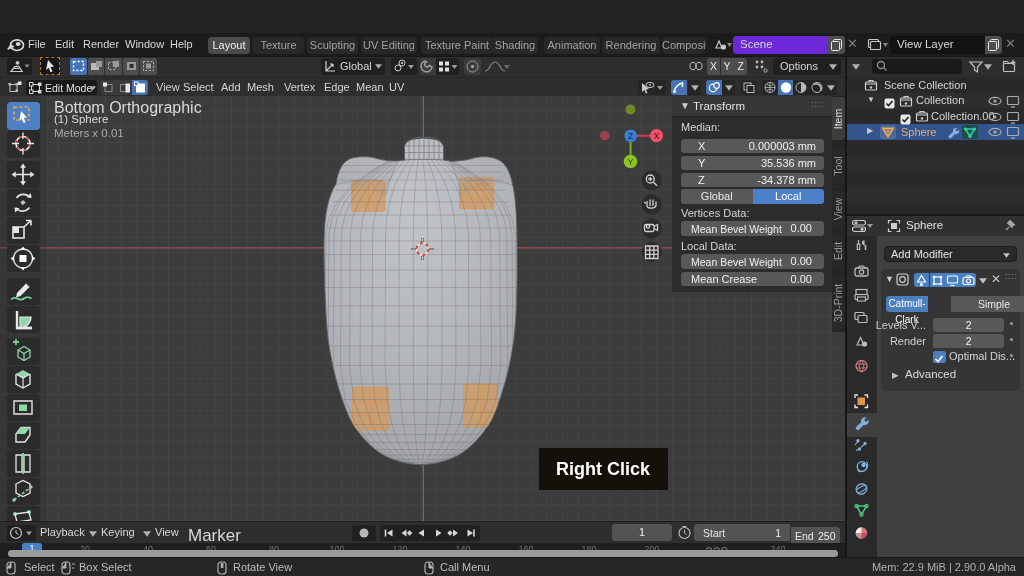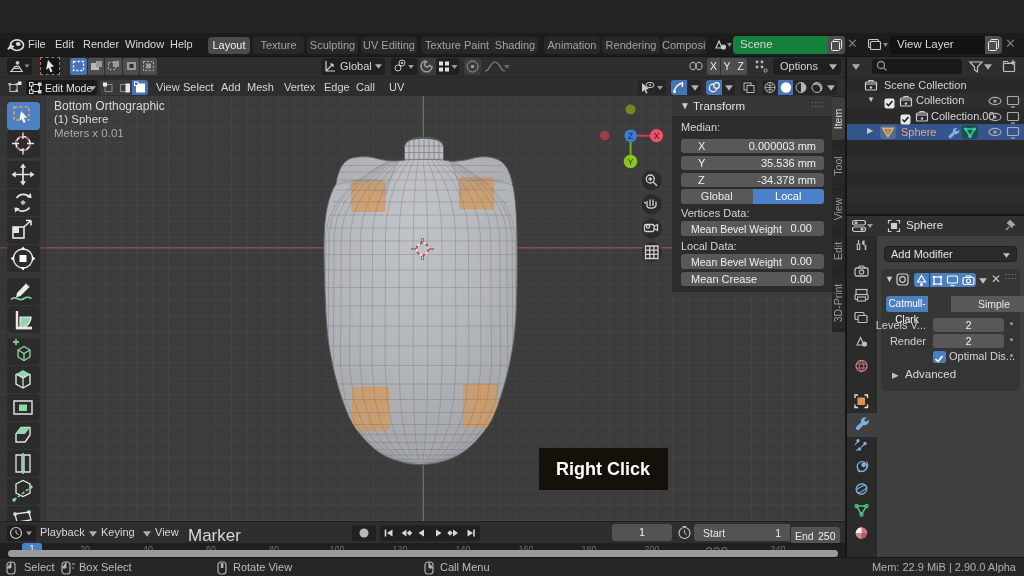--- a/index.html
+++ b/index.html
@@ -24,21 +24,21 @@
 <div class="abs" style="left:421px;top:3.5px;width:72px;height:17px;background:#282828;border-radius:4px;overflow:hidden;color:#a2a2a2;font-size:11px;text-align:center;line-height:17px">Texture Paint</div>
 <div class="abs" style="left:492px;top:3.5px;width:46px;height:17px;background:#282828;border-radius:4px;overflow:hidden;color:#a2a2a2;font-size:11px;text-align:center;line-height:17px">Shading</div>
 <div class="abs" style="left:544px;top:3.5px;width:56px;height:17px;background:#282828;border-radius:4px;overflow:hidden;color:#a2a2a2;font-size:11px;text-align:center;line-height:17px">Animation</div>
 <div class="abs" style="left:602px;top:3.5px;width:58px;height:17px;background:#282828;border-radius:4px;overflow:hidden;color:#a2a2a2;font-size:11px;text-align:center;line-height:17px">Rendering</div>
 <div class="abs" style="left:662px;top:3.5px;width:44px;height:17px;background:#282828;border-radius:4px;overflow:hidden;color:#a2a2a2;font-size:11px;text-align:center;line-height:17px">Compositing</div>
 <svg class="abs" style="left:711px;top:5px" width="22" height="14" viewBox="0 0 22 14">
       <path d="M5,10 L8,3 L11,10 Z" fill="none" stroke="#c8c8c8" stroke-width="1.2"></path>
       <circle cx="12.5" cy="9" r="2.6" fill="#c8c8c8"></circle>
       <path d="M16,5 l5,0 l-2.5,4 Z" fill="#8a8a8a"></path>
     </svg>
-<div class="abs" style="left:733px;top:2.5px;width:112px;height:18px;background:#15803d;border-radius:4px;text-decoration:underline;">
+<div class="abs" style="left:733px;top:2.5px;width:112px;height:18px;background:#6d28d9;border-radius:4px;text-decoration:underline;">
       <div class="txt" style="left:7px;top:2.5px;font-size:11.5px;color:#d6d6d6">Scene</div>
       <div class="abs" style="left:95px;top:0;width:17px;height:18px;background:#4e4e4e;border-radius:0 4px 4px 0"><svg width="11" height="12" viewBox="0 0 11 12" style="margin:3px">
           <rect x="2.5" y="0.5" width="8" height="9" rx="1" fill="none" stroke="#e8e8e8"></rect>
           <rect x="0.5" y="2.5" width="8" height="9" rx="1" fill="#4e4e4e" stroke="#e8e8e8"></rect>
         </svg></div>
     </div>
 <div class="txt" style="left:847px;top:3px;font-size:13px;color:#7e7e7e">✕</div>
 <svg class="abs" style="left:866px;top:5px" width="22" height="14" viewBox="0 0 22 14">
       <rect x="2.5" y="1.5" width="10" height="8" rx="1" fill="none" stroke="#c8c8c8" stroke-width="1.1"></rect>
       <rect x="4.5" y="3.5" width="10" height="8" rx="1" fill="#1c1c1c" stroke="#c8c8c8" stroke-width="1.1"></rect>
@@ -204,21 +204,21 @@
 <g stroke="#d2d2d2" stroke-width="1.3" fill="none">
  <circle cx="650.3" cy="179" r="4"></circle>
       <path d="M653.4,182.2 L657,185.8 M650.3,177 L650.3,181 M648.3,179 L652.3,179"></path>
  <path d="M647,206 L647,201 M650,206 L650,199.5 M653,206 L653,199.5 M656,205 L656,201.5 M647,206 c0,3 9,3 9,-1 M645.8,203.5 l-1.5,-1.5"></path>
  <rect x="644.5" y="224.5" width="9.5" height="7" rx="1.5"></rect>
       <circle cx="648" cy="226.5" r="1.6"></circle>
       <path d="M654,226.5 L657.5,224.5 L657.5,230.5 L654,228.5"></path>
  <path d="M645.5,246 h12.5 v12.5 h-12.5 Z M645.5,250.2 h12.5 M645.5,254.4 h12.5 M649.7,246 v12.5 M653.9,246 v12.5"></path>
 </g>
 </svg>
-<div class="txt" style="left:54px;top:99px;font-size:12px;color:#d9d9d9">Bottom Orthographic</div>
+<div class="txt" style="left:54px;top:99px;font-size:16px;color:#d9d9d9">Bottom Orthographic</div>
 <div class="txt" style="left:54px;top:113px;font-size:11.5px;color:#d9d9d9">(1) Sphere</div>
 <div class="txt" style="left:54px;top:127px;font-size:11.5px;color:#ababab">Meters x 0.01</div>
 <div class="abs" style="left:0;top:56px;width:846px;height:20.5px;background:#2e2e2e">
 <div class="abs" style="left:7px;top:1.5px;width:25px;height:17px;background:#1f1f1f;border-radius:3px"><svg width="25" height="17" viewBox="0 0 25 17" style="">
         <circle cx="10.5" cy="4.8" r="1.9" fill="#c8c8c8"></circle>
         <path d="M4,13.5 L8,8.5 h4 l3,5" stroke="#c8c8c8" fill="none" stroke-width="1.3"></path>
         <path d="M3,13.5 h13 M6.5,10.5 h6" stroke="#c8c8c8" stroke-width="1.1"></path>
         <g transform="translate(17.5,6.5)">
           <path d="M0,0 L5,0 L2.5,3.5 Z" fill="#8a8a8a"></path>
         </g>
@@ -346,21 +346,21 @@
 <div class="abs" style="left:132px;top:2px;width:15.5px;height:15px;background:#4772b3;border-radius:0 3px 3px 0"><svg width="16" height="15" viewBox="0 0 16 15" style="">
         <rect x="4" y="3.5" width="9" height="9" fill="#fff"></rect>
         <rect x="2.5" y="2" width="3.5" height="3.5" fill="#4772b3" stroke="#fff"></rect>
       </svg></div>
 <div class="txt" style="left:156px;top:3px;font-size:11px;color:#d5d5d5">View</div>
 <div class="txt" style="left:183px;top:3px;font-size:11px;color:#d5d5d5">Select</div>
 <div class="txt" style="left:221px;top:3px;font-size:11px;color:#d5d5d5">Add</div>
 <div class="txt" style="left:247px;top:3px;font-size:11px;color:#d5d5d5">Mesh</div>
 <div class="txt" style="left:284px;top:3px;font-size:11px;color:#d5d5d5">Vertex</div>
 <div class="txt" style="left:324px;top:3px;font-size:11px;color:#d5d5d5">Edge</div>
-<div class="txt" style="left:356px;top:3px;font-size:11px;color:#d5d5d5">Call</div>
+<div class="txt" style="left:356px;top:3px;font-size:11px;color:#d5d5d5">Mean</div>
 <div class="txt" style="left:389px;top:3px;font-size:11px;color:#d5d5d5">UV</div>
 <div class="abs" style="left:638px;top:2px;width:28px;height:15px;background:#252525;border-radius:3px"><svg width="28" height="15" viewBox="0 0 28 15" style="">
         <path d="M4,3 L11,9 L8,9.5 L9.5,13 L7.8,13.5 L6.5,10 L4,12 Z" fill="#c8c8c8"></path>
         <ellipse cx="12" cy="5" rx="4" ry="2.6" fill="none" stroke="#c8c8c8"></ellipse>
         <circle cx="12" cy="5" r="1" fill="#c8c8c8"></circle>
         <g transform="translate(19,6)">
           <path d="M0,0 L6,0 L3,4 Z" fill="#9a9a9a"></path>
         </g>
       </svg></div>
 <div class="abs" style="left:671px;top:2px;width:16px;height:15px;background:#4772b3;border-radius:3px 0 0 3px"><svg width="16" height="15" viewBox="0 0 16 15" style="">

